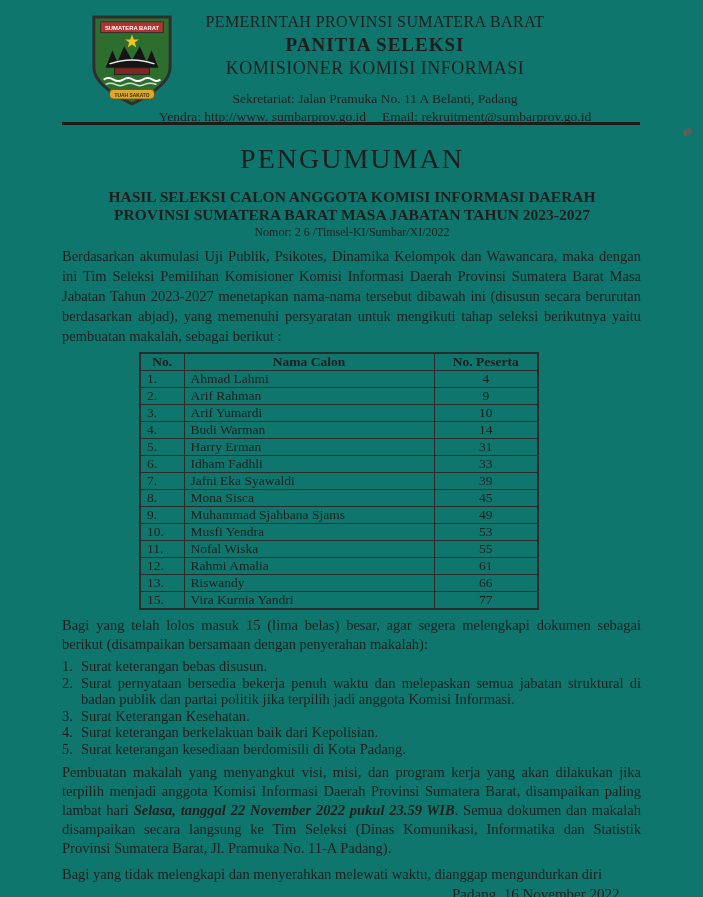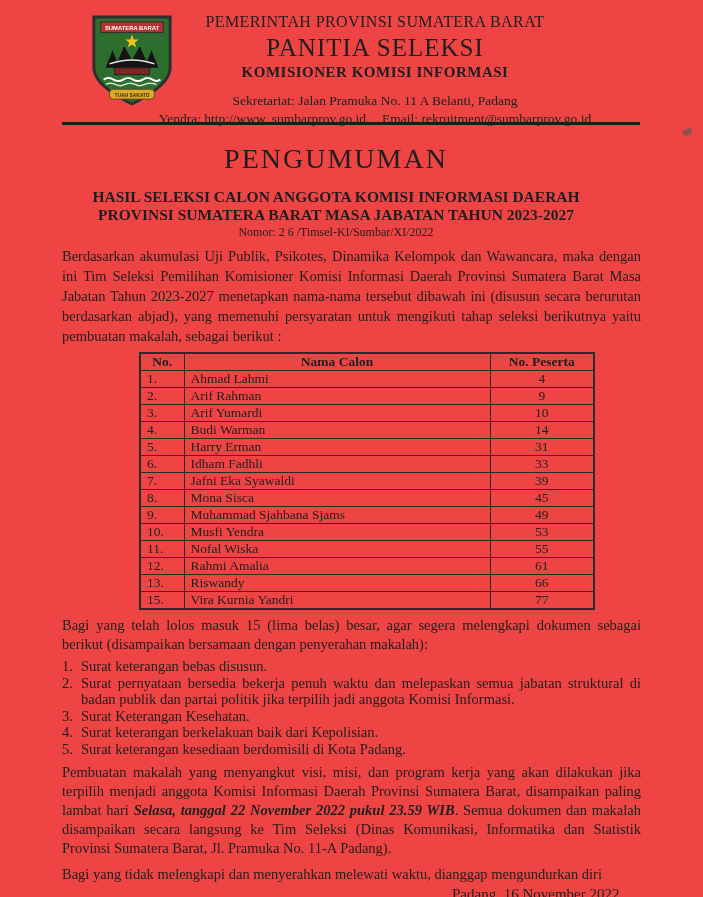--- a/index.html
+++ b/index.html
@@ -2,60 +2,60 @@
 <html><head>
 <meta charset="utf-8">
 <style>
   * { box-sizing: border-box; }
   html, body { margin: 0; padding: 0; background: #d8d8d8; }
   .page {
     position: relative;
     width: 703px;
     height: 897px;
     margin: 0 auto;
-    background: #ef4444;
+    background: #0f766e;
     overflow: hidden;
     font-family: "Liberation Serif", "DejaVu Serif", serif;
     color: #1e1e1e;
   }
 
   
   .logo { position: absolute; left: 88px; top: 12px; width: 88px; height: 96px; }
   .lh-text { position: absolute; left: 150px; top: 13px; width: 450px; text-align: center; }
   .lh-gov { font-size: 16px; letter-spacing: .4px; }
-  .lh-committee { font-size: 25px; font-weight: normal; margin-top: 3px; letter-spacing: 1px; }
-  .lh-org { font-size: 15px; font-weight: bold; margin-top: 2px; letter-spacing: .5px; }
+  .lh-committee { font-size: 19px; font-weight: bold; margin-top: 3px; letter-spacing: 1px; }
+  .lh-org { font-size: 18px; font-weight: normal; margin-top: 2px; letter-spacing: .5px; }
   .lh-secretariat { font-size: 13.5px; margin-top: 12px; }
   .lh-contact { font-size: 13.5px; margin-top: 2px; }
   .lh-contact .u { text-decoration: underline; }
   .lh-contact .gap { display: inline-block; width: 16px; }
   .rule { position: absolute; left: 62px; top: 122px; width: 578px; height: 3px; background: #1c1c1c; }
   .artifact { position: absolute; left: 683px; top: 129px; width: 9px; height: 6px;
               background: #6f5a52; opacity: .8; border-radius: 1px; transform: rotate(-25deg); }
 
   
-  .title-block { position: absolute; left: 24px; top: 143px; width: 624px; text-align: center; }
+  .title-block { position: absolute; left: 40px; top: 143px; width: 624px; text-align: center; }
   .main-title { font-size: 28px; letter-spacing: 2px; }
   .subject { font-size: 15.5px; font-weight: bold; margin-top: 13px; line-height: 18px; }
   .doc-number { font-size: 12px; margin-top: 1px; }
 
   
   .content { position: absolute; left: 62px; top: 246px; width: 579px; font-size: 14.5px; }
   .content p { margin: 0; }
   .j { text-align: justify; }
   .p1 { line-height: 20px; }
   .p2 { margin-top: 6px !important; line-height: 19px; }
   .p3 { margin-top: 6px !important; line-height: 19px; }
   .p4 { margin-top: 7px !important; line-height: 19px; }
   .bi { font-weight: bold; font-style: italic; }
 
   table.candidates {
     border-collapse: collapse;
     margin: 6px 0 0 77px;
-    width: 456px;
+    width: 400px;
     font-size: 13.5px;
     border: 2px solid #2b2b2b;
   }
   table.candidates th, table.candidates td {
     border: 1px solid #2b2b2b;
     padding: 0 6px;
     height: 17px;
     line-height: 16px;
     white-space: nowrap;
   }

